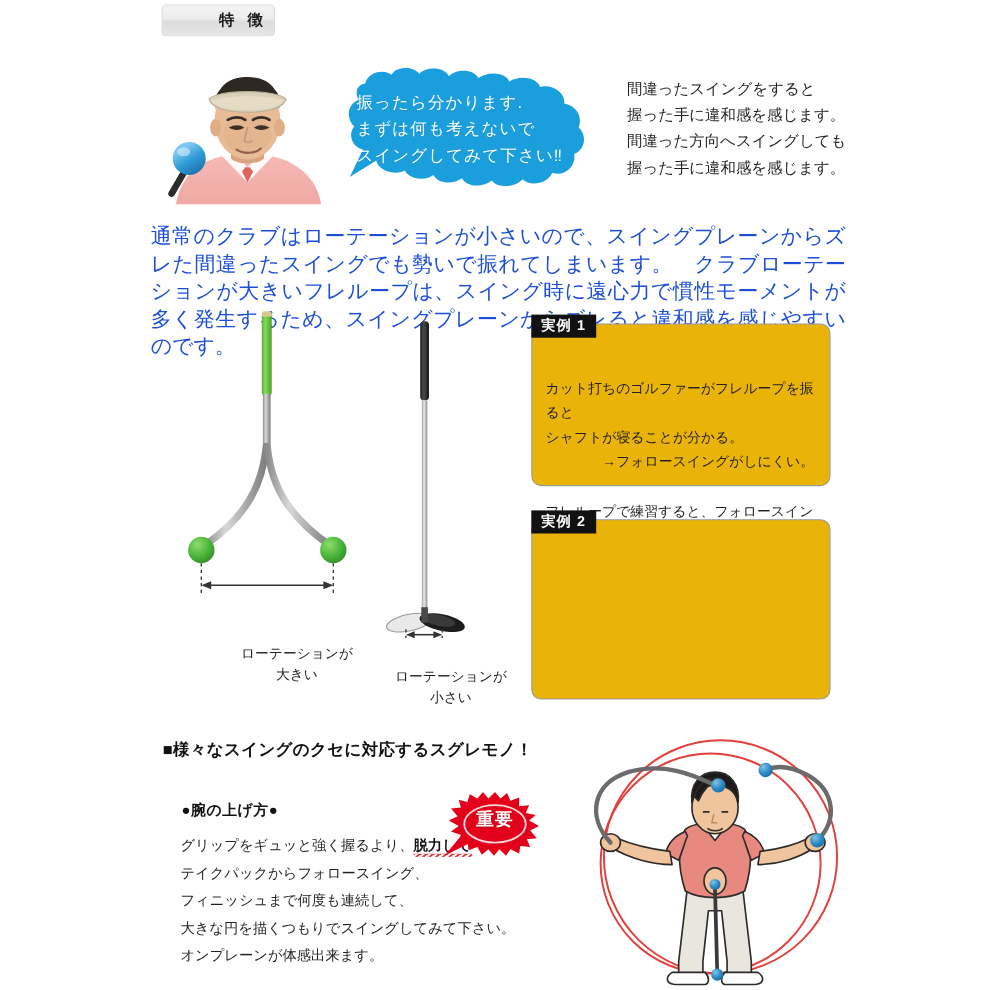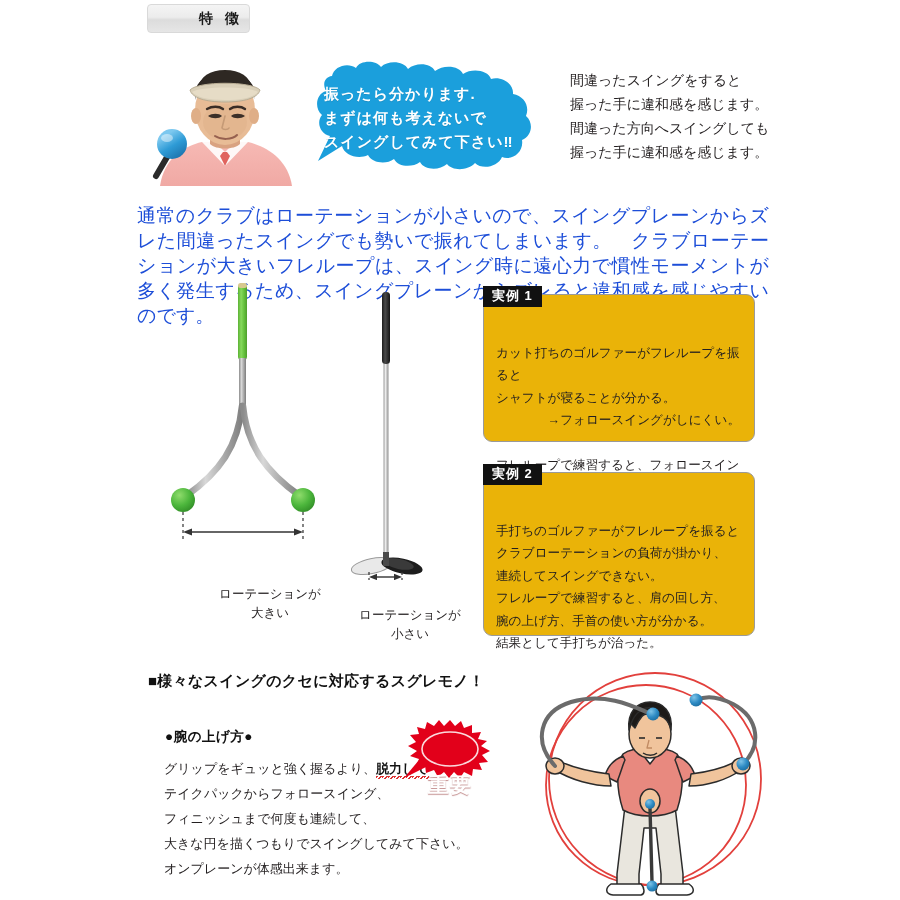--- a/index.html
+++ b/index.html
@@ -57,21 +57,21 @@
     width: 258px;
     height: 118px;
   }
   #speech-bubble .bubble-text {
     position: absolute;
     left: 28px;
     top: 22px;
     width: 212px;
     color: #ffffff;
     font-size: 15px;
-    font-weight: bold;
+    font-weight: normal;
     line-height: 24px;
     letter-spacing: 1px;
     white-space: pre-line;
     text-shadow: 0 1px 0 rgba(0,0,0,.10);
   }
 
   
   #intro-lines {
     position: absolute;
     left: 570px;
@@ -201,26 +201,25 @@
     left: 402px;
     top: 718px;
     width: 96px;
     height: 62px;
   }
   #important-badge .badge-label {
     position: absolute;
     left: 0; right: 0;
     top: 17px;
     text-align: center;
-    font-size: 21px;
+    font-size: 16px;
     font-weight: bold;
     color: #ffffff;
     letter-spacing: 1px;
     text-shadow: 0 1px 1px rgba(120,0,0,.45);
-    margin-top: 36px;
   }
 
   
   #swing-illustration {
     position: absolute;
     left: 505px;
     top: 668px;
     width: 290px;
     height: 232px;
   }
@@ -403,28 +402,20 @@
 シャフトが寝ることが分かる。</span>
     <span class="indented">→フォロースイングがしにくい。</span>
     <span>フレループで練習すると、フォロースイングで
 肘がたためるようになる。
 結果としてカット打ちが治った。</span>
   </div>
 </div>
 
 <div class="example-box" id="example-box-2">
   <div class="example-tag">実例 2</div>
-  <div class="example-body">
-    <span>手打ちのゴルファーがフレループを振ると
-クラブローテーションの負荷が掛かり、
-連続してスイングできない。
-フレループで練習すると、肩の回し方、
-腕の上げ方、手首の使い方が分かる。
-結果として手打ちが治った。</span>
-  </div>
 </div>
 
 <div id="section-heading">■様々なスイングのクセに対応するスグレモノ！</div>
 <div id="tips-heading">●腕の上げ方●</div>
 <div id="tips-body"><span>グリップをギュッと強く握るより、</span><span class="emph wavy">脱力して</span>
 <span>テイクパックからフォロースイング、
 フィニッシュまで何度も連続して、
 大きな円を描くつもりでスイングしてみて下さい。
 オンプレーンが体感出来ます。</span></div>
 

